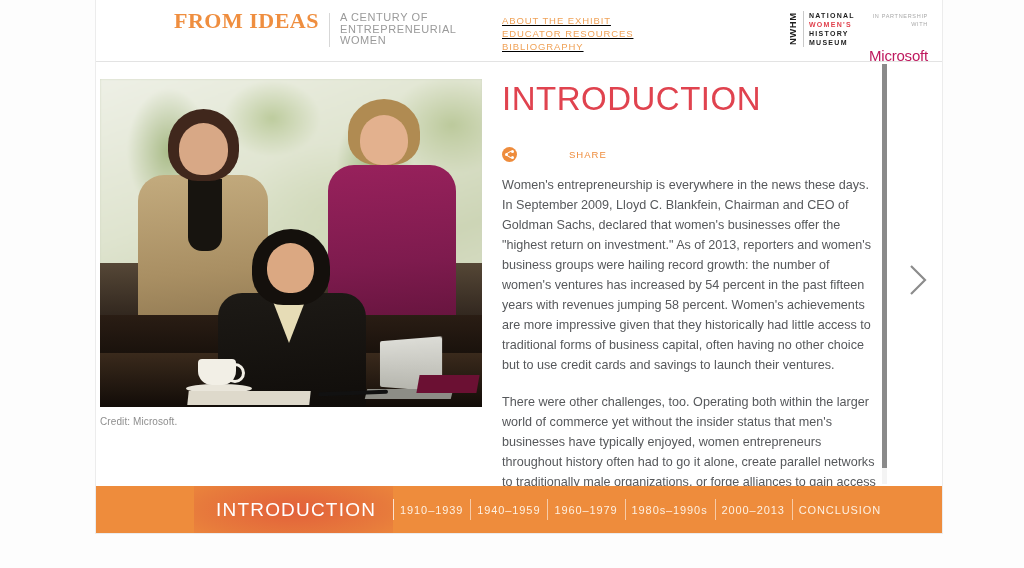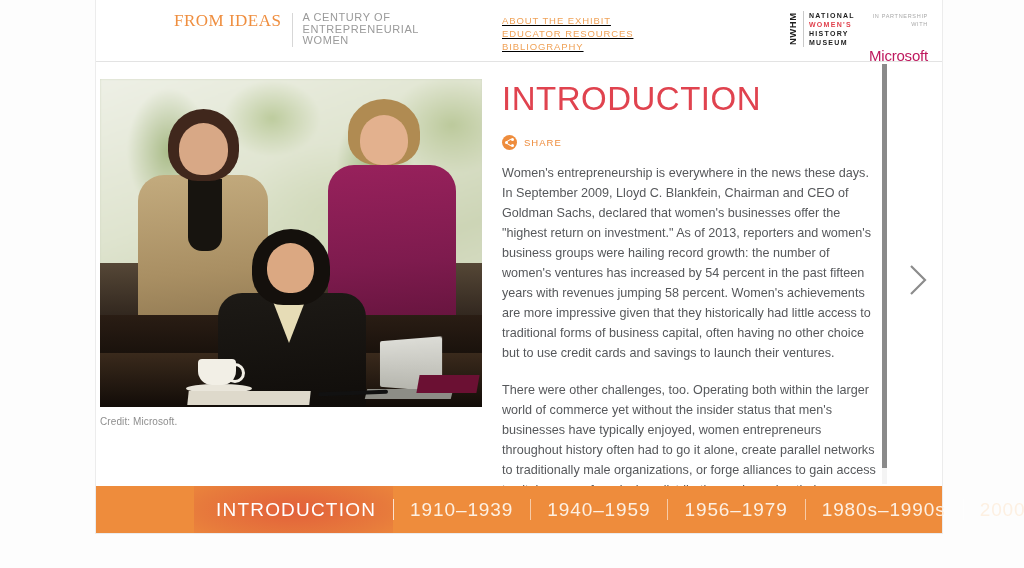--- a/index.html
+++ b/index.html
@@ -38,23 +38,23 @@
   .brand {
     position: absolute;
     left: 78px;
     top: 11px;
     display: flex;
     align-items: flex-start;
   }
 
   .brand-title {
     font-family: "Liberation Serif", serif;
-    font-weight: normal;
+    font-weight: bold;
     color: #ef8e3f;
-    font-size: 17px;
+    font-size: 22px;
     line-height: 19px;
     letter-spacing: 0.5px;
     text-align: right;
     padding-right: 10px;
   }
 
   .brand-divider {
     width: 1px;
     align-self: stretch;
     background: #d7d7d7;
@@ -349,22 +349,23 @@
     font-size: 33px;
     font-weight: normal;
     color: #e0434f;
     letter-spacing: 0.5px;
     line-height: 40px;
   }
 
   .share-row {
     display: flex;
     align-items: center;
-    margin-top: 16px;
+    margin-top: 28px;
     margin-bottom: 13px;
+    gap: 45px;
   }
 
   .share-icon {
     width: 15px; height: 15px;
     border-radius: 50%;
     background: #ee8c3c;
     position: relative;
     flex: none;
   }
   .share-icon i {
@@ -428,24 +429,24 @@
     width: 846px;
     height: 47px;
     background: #ee8c3c;
     display: flex;
     align-items: center;
   }
 
   .tl-item {
     position: relative;
     color: #fdf0e2;
-    font-size: 19px;
+    font-size: 11px;
     letter-spacing: 0.9px;
     white-space: nowrap;
-    padding: 0 17px;
+    padding: 0 7px;
     height: 47px;
     display: flex;
     align-items: center;
     text-decoration: none;
   }
 
   .tl-item + .tl-item::before {
     content: "";
     position: absolute;
     left: 0; top: 13px;
@@ -565,19 +566,19 @@
       <svg width="34" height="44" viewBox="0 0 34 44">
         <polyline points="11,8 25,22 11,36" fill="none" stroke="#8c8c8c" stroke-width="2.2"></polyline>
       </svg>
     </div>
   </div>
 
   <nav class="timeline">
     <a href="#" class="tl-item active">INTRODUCTION</a>
     <a href="#" class="tl-item">1910–1939</a>
     <a href="#" class="tl-item">1940–1959</a>
-    <a href="#" class="tl-item">1956–1979</a>
+    <a href="#" class="tl-item">1960–1979</a>
     <a href="#" class="tl-item">1980s–1990s</a>
     <a href="#" class="tl-item">2000–2013</a>
     <a href="#" class="tl-item">CONCLUSION</a>
   </nav>
 
 </div>
 
 </body></html>

